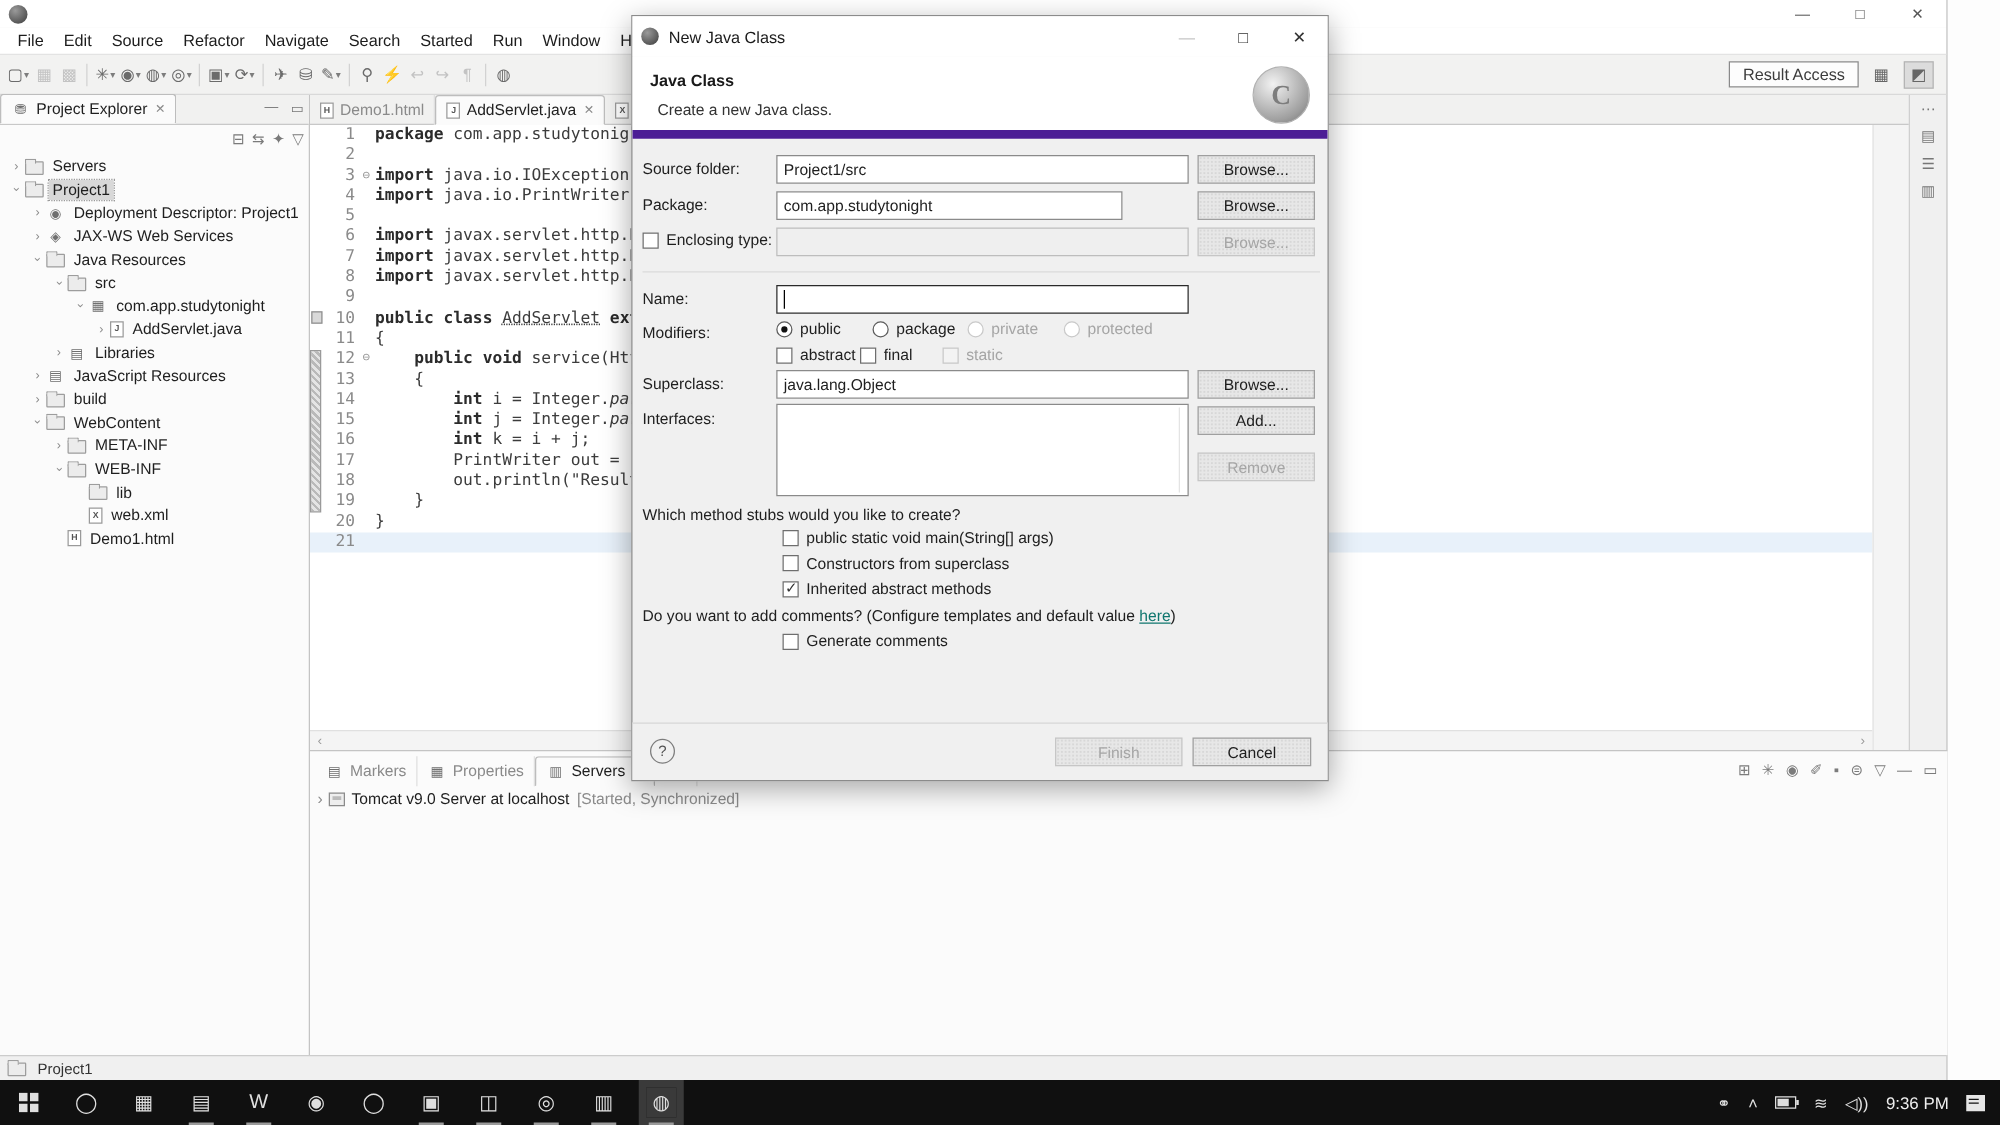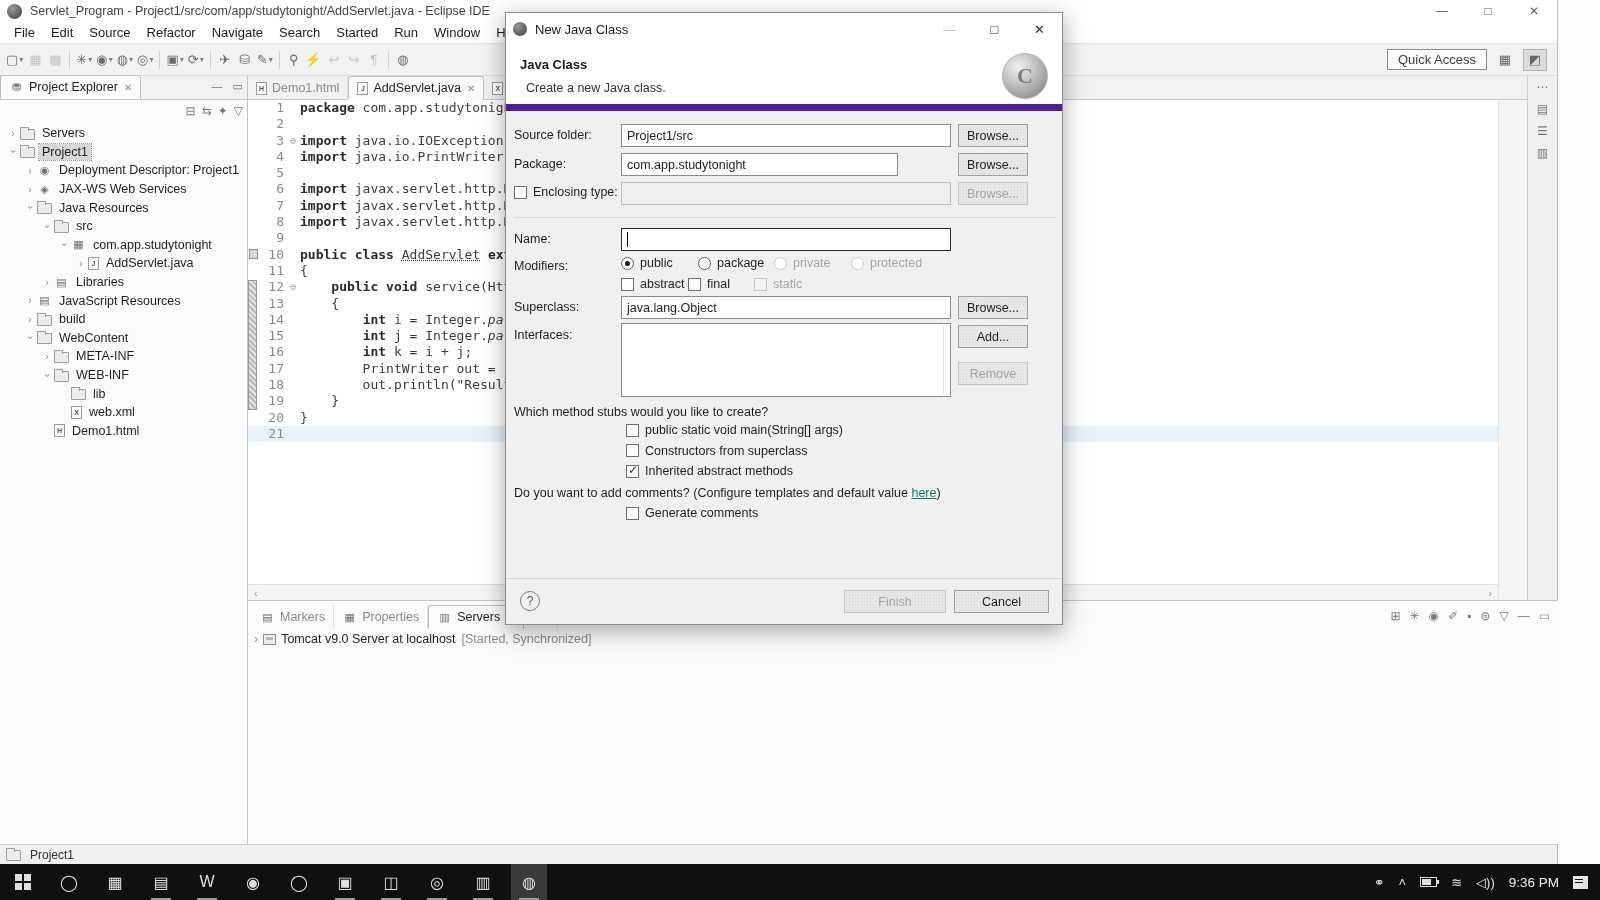--- a/index.html
+++ b/index.html
@@ -127,21 +127,21 @@
   #dlg-logo { position:absolute; right:14px; top:8px; width:46px; height:46px; border-radius:50%;
     background:radial-gradient(circle at 35% 30%, #f2f2f2, #9e9e9e 70%, #6f6f6f);
     border:1px solid #b1b1b1; display:flex; align-items:center; justify-content:center;
     color:#7d7d7d; font-size:22px; font-weight:bold; font-family:"Liberation Serif", serif; }
   .frow-label { position:absolute; font-size:12.5px; color:#1e1e1e; }
   .tfield { position:absolute; height:23px; background:#fff; border:1px solid #8a8a8a; font-size:12.5px;
     color:#1e1e1e; display:flex; align-items:center; padding:0 5px; }
   .tfield.disabled { background:#efefef; border-color:#bdbdbd; }
   .tfield.focus { border-color:#2a2a2a; }
   .caret-bar { width:1px; height:15px; background:#000; }
-  .btn { position:absolute; height:23px; width:70px; background:#e7e7e7;
+  .btn { position:absolute; height:23px; width:94px; background:#e7e7e7;
     background-image:radial-gradient(#d7d7d7 .8px, transparent .8px); background-size:3px 3px;
     border:1px solid #9f9f9f; font-size:12.5px; color:#1e1e1e; display:flex; align-items:center;
     justify-content:center; }
   .btn.disabled { color:#a5a5a5; border-color:#c6c6c6; }
   .wcb { display:inline-block; width:13px; height:13px; border:1px solid #6e6e6e; background:#fff;
     position:relative; vertical-align:-2px; margin-right:6px; flex:none; }
   .wcb.checked::after { content:"✓"; position:absolute; left:1px; top:-3px; font-size:12px; color:#333; }
   .wcb.disabled { border-color:#c7c7c7; background:#f3f3f3; }
   .wradio { display:inline-block; width:13px; height:13px; border:1px solid #5c5c5c; border-radius:50%;
     background:#fff; position:relative; vertical-align:-2px; margin-right:6px; flex:none; }
@@ -187,21 +187,20 @@
   #clock { font-size:13.5px; color:#f0f0f0; }
 </style>
 </head>
 <body>
 
 <div id="desktop">
   <div id="eclipse">
 
     <div id="titlebar">
       <span class="app-ico"></span>
-      <span>Servlet_Program - Project1/src/com/app/studytonight/AddServlet.java - Eclipse IDE</span>
       <span class="win-caps">
         <span class="win-cap">—</span>
         <span class="win-cap">□</span>
         <span class="win-cap">✕</span>
       </span>
     </div>
 
     <div id="menubar">
         <span class="menu-item">File</span>
         <span class="menu-item">Edit</span>
@@ -235,21 +234,21 @@
           <span class="tsep"></span>
           <span class="tbtn">⚲</span>
           <span class="tbtn dis">⚡</span>
           <span class="tbtn dis">↩</span>
           <span class="tbtn dis">↪</span>
           <span class="tbtn dis">¶</span>
           <span class="tsep"></span>
           <span class="tbtn">◍</span>
         </span>
       <span id="qa-wrap">
-        <span id="quick-access">Quick Access</span>
+        <span id="quick-access">Result Access</span>
         <span id="persp-icons" style="display:flex;">
             <span class="persp">▦</span>
             <span class="persp active">◩</span>
           </span>
       </span>
     </div>
 
     <div id="explorer">
       <div class="pane-tabrow">
         <span class="ptab active">

